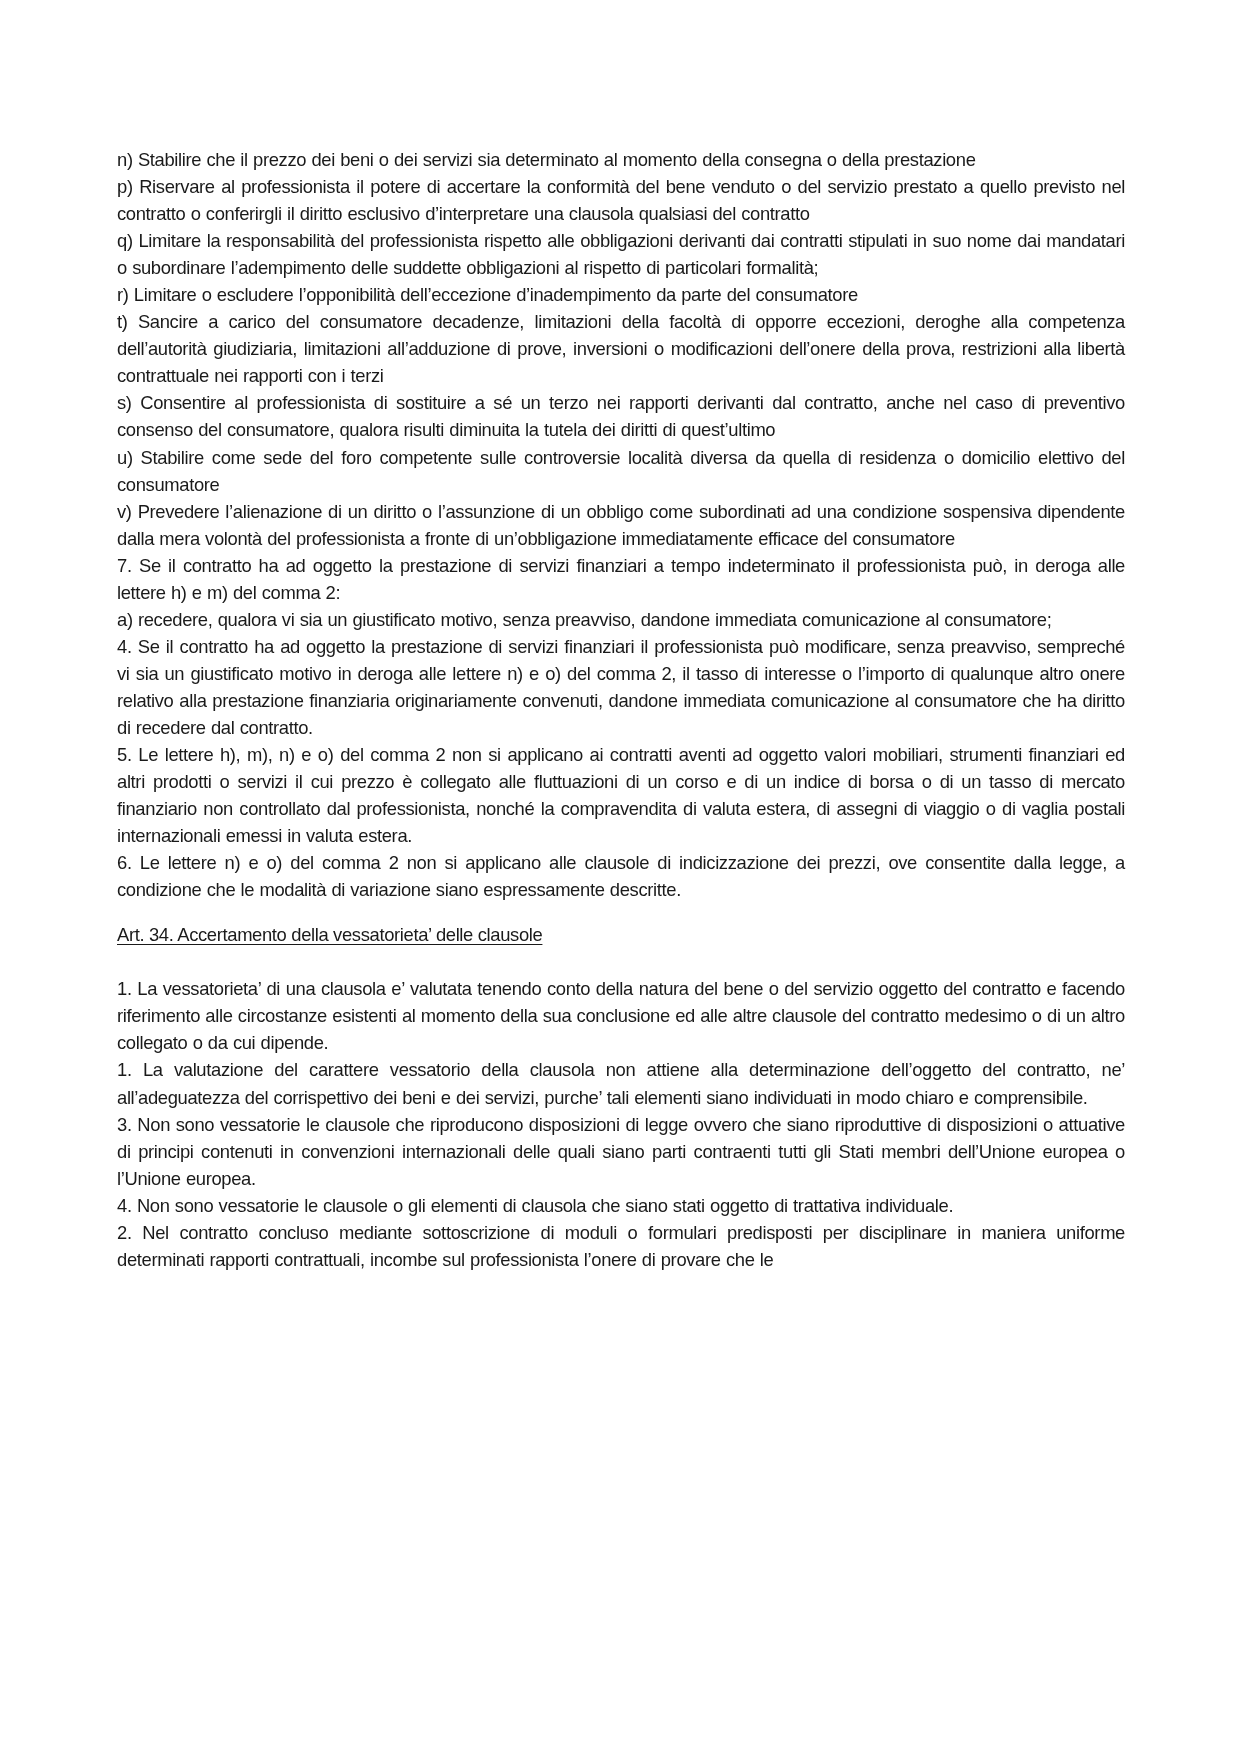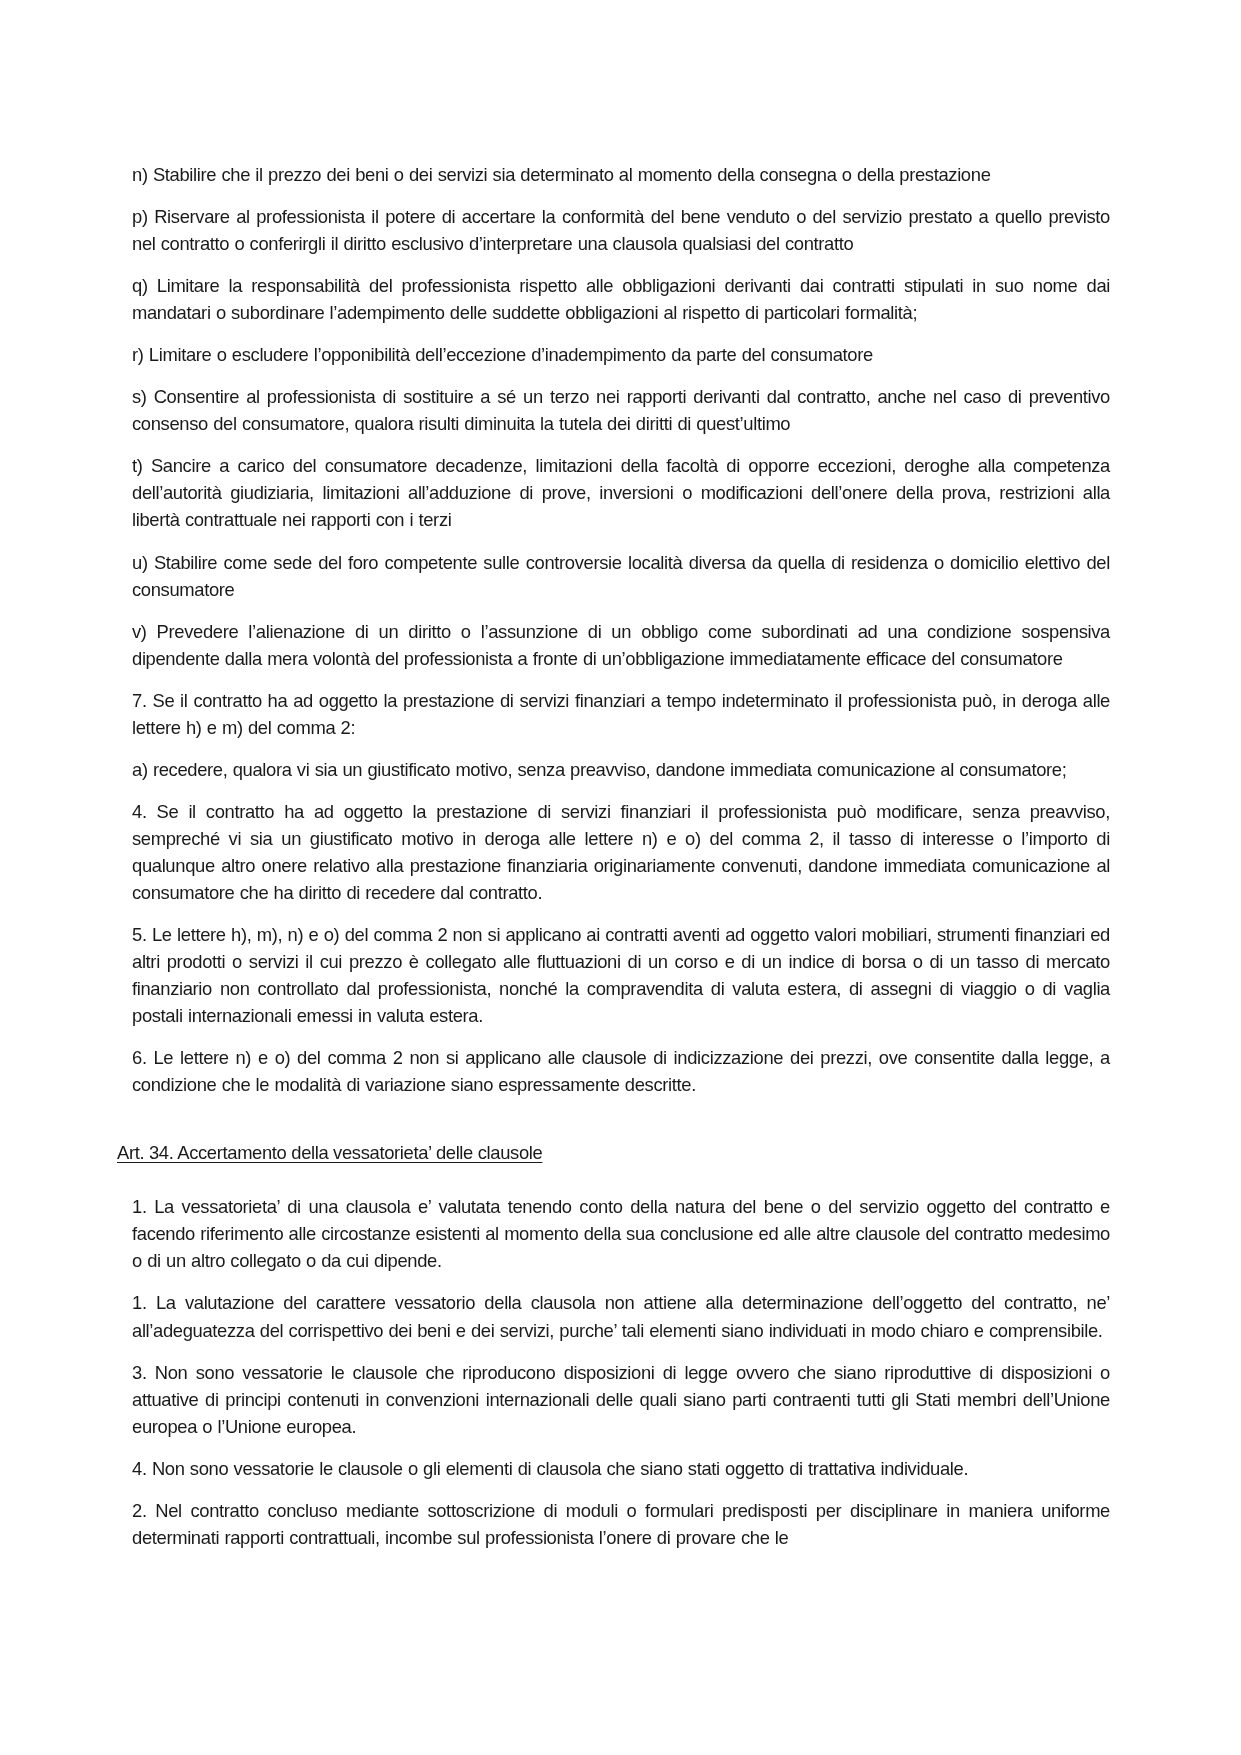--- a/index.html
+++ b/index.html
@@ -15,48 +15,48 @@
       font-family: "Liberation Sans", "DejaVu Sans", sans-serif;
       color: #1a1a1a;
     }
     .page {
       position: absolute;
       left: 117px;
       top: 146px;
       width: 1008px;
     }
     .para {
-      margin: 15px;
+      margin: 0;
       font-size: 18.4px;
       line-height: 27.05px;
       text-align: justify;
       text-align-last: left;
       letter-spacing: -0.35px;
       word-spacing: 0.5px;
     }
     .heading {
-      margin: 41px 0 27px 0;
+      margin: 18px 0 27px 0;
       font-size: 18.4px;
       line-height: 27px;
       text-decoration: underline;
       text-underline-offset: 3px;
       letter-spacing: -0.35px;
     }
   </style>
 </head>
 <body>
 
 <div class="page">
   <div>
     <p class="para">n) Stabilire che il prezzo dei beni o dei servizi sia determinato al momento della consegna o della prestazione</p>
     <p class="para">p) Riservare al professionista il potere di accertare la conformità del bene venduto o del servizio prestato a quello previsto nel contratto o conferirgli il diritto esclusivo d’interpretare una clausola qualsiasi del contratto</p>
     <p class="para">q) Limitare la responsabilità del professionista rispetto alle obbligazioni derivanti dai contratti stipulati in suo nome dai mandatari o subordinare l’adempimento delle suddette obbligazioni al rispetto di particolari formalità;</p>
     <p class="para">r) Limitare o escludere l’opponibilità dell’eccezione d’inadempimento da parte del consumatore</p>
+    <p class="para">t) Sancire a carico del consumatore decadenze, limitazioni della facoltà di opporre eccezioni, deroghe alla competenza dell’autorità giudiziaria, limitazioni all’adduzione di prove, inversioni o modificazioni dell’onere della prova, restrizioni alla libertà contrattuale nei rapporti con i terzi</p>
     <p class="para">s) Consentire al professionista di sostituire a sé un terzo nei rapporti derivanti dal contratto, anche nel caso di preventivo consenso del consumatore, qualora risulti diminuita la tutela dei diritti di quest’ultimo</p>
-    <p class="para">t) Sancire a carico del consumatore decadenze, limitazioni della facoltà di opporre eccezioni, deroghe alla competenza dell’autorità giudiziaria, limitazioni all’adduzione di prove, inversioni o modificazioni dell’onere della prova, restrizioni alla libertà contrattuale nei rapporti con i terzi</p>
     <p class="para">u) Stabilire come sede del foro competente sulle controversie località diversa da quella di residenza o domicilio elettivo del consumatore</p>
     <p class="para">v) Prevedere l’alienazione di un diritto o l’assunzione di un obbligo come subordinati ad una condizione sospensiva dipendente dalla mera volontà del professionista a fronte di un’obbligazione immediatamente efficace del consumatore</p>
     <p class="para">7. Se il contratto ha ad oggetto la prestazione di servizi finanziari a tempo indeterminato il professionista può, in deroga alle lettere h) e m) del comma 2:</p>
     <p class="para">a) recedere, qualora vi sia un giustificato motivo, senza preavviso, dandone immediata comunicazione al consumatore;</p>
     <p class="para">4. Se il contratto ha ad oggetto la prestazione di servizi finanziari il professionista può modificare, senza preavviso, sempreché vi sia un giustificato motivo in deroga alle lettere n) e o) del comma 2, il tasso di interesse o l’importo di qualunque altro onere relativo alla prestazione finanziaria originariamente convenuti, dandone immediata comunicazione al consumatore che ha diritto di recedere dal contratto.</p>
     <p class="para">5. Le lettere h), m), n) e o) del comma 2 non si applicano ai contratti aventi ad oggetto valori mobiliari, strumenti finanziari ed altri prodotti o servizi il cui prezzo è collegato alle fluttuazioni di un corso e di un indice di borsa o di un tasso di mercato finanziario non controllato dal professionista, nonché la compravendita di valuta estera, di assegni di viaggio o di vaglia postali internazionali emessi in valuta estera.</p>
     <p class="para">6. Le lettere n) e o) del comma 2 non si applicano alle clausole di indicizzazione dei prezzi, ove consentite dalla legge, a condizione che le modalità di variazione siano espressamente descritte.</p>
   </div>
 
   <p class="heading">Art. 34. Accertamento della vessatorieta’ delle clausole</p>

